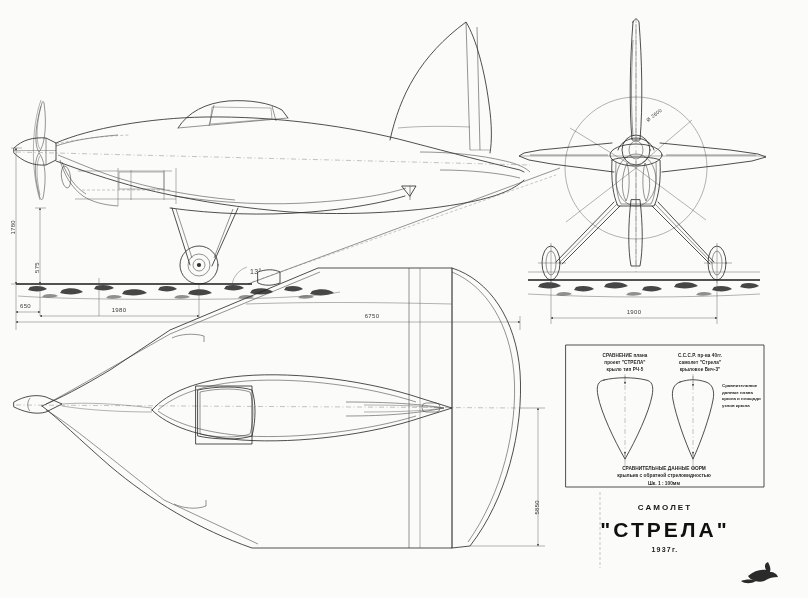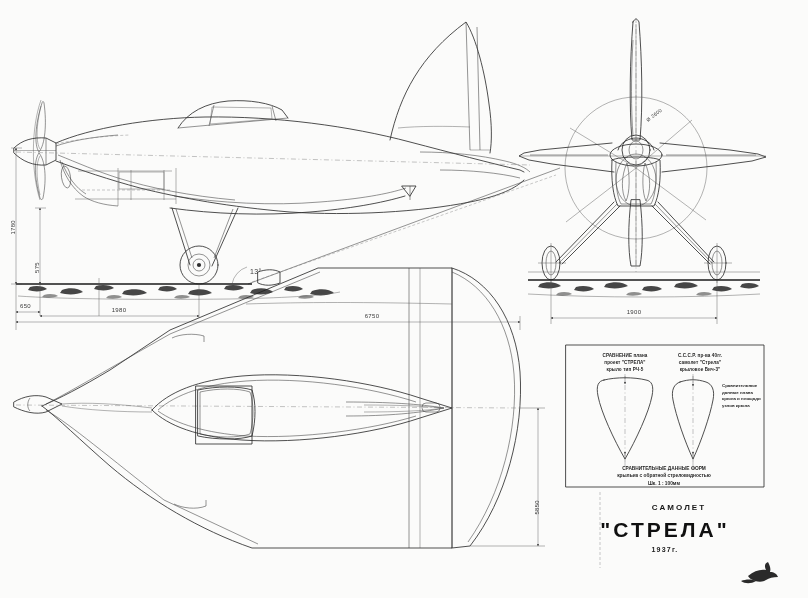--- a/index.html
+++ b/index.html
@@ -378,17 +378,17 @@
 самолет "Стрела"
 крыловое Бич-3"</div>
   <div class="lbl inset-side" style="left: 722px; top: 383px; width: 44px; white-space: pre-line;">Сравнительные
 данные плана
 крыла и площади
 узлов крыла</div>
   <div class="lbl inset-foot ctr" style="left: 664px; top: 465px; width: 180px; white-space: pre-line;">СРАВНИТЕЛЬНЫЕ  ДАННЫЕ ФОРМ
 крыльев с обратной стреловидностью
 Шк. 1 : 100мм</div>
 
-  <div class="lbl t-sub ctr" style="left:679px;top:503px;">САМОЛЕТ</div>
+  <div class="lbl t-sub ctr" style="left:665px;top:503px;">САМОЛЕТ</div>
   <div class="lbl t-main ctr" style="left:665px;top:518px;">"СТРЕЛА"</div>
   <div class="lbl t-year ctr" style="left:665px;top:546px;">1937г.</div>
 
 </div>
 
 </body></html>

